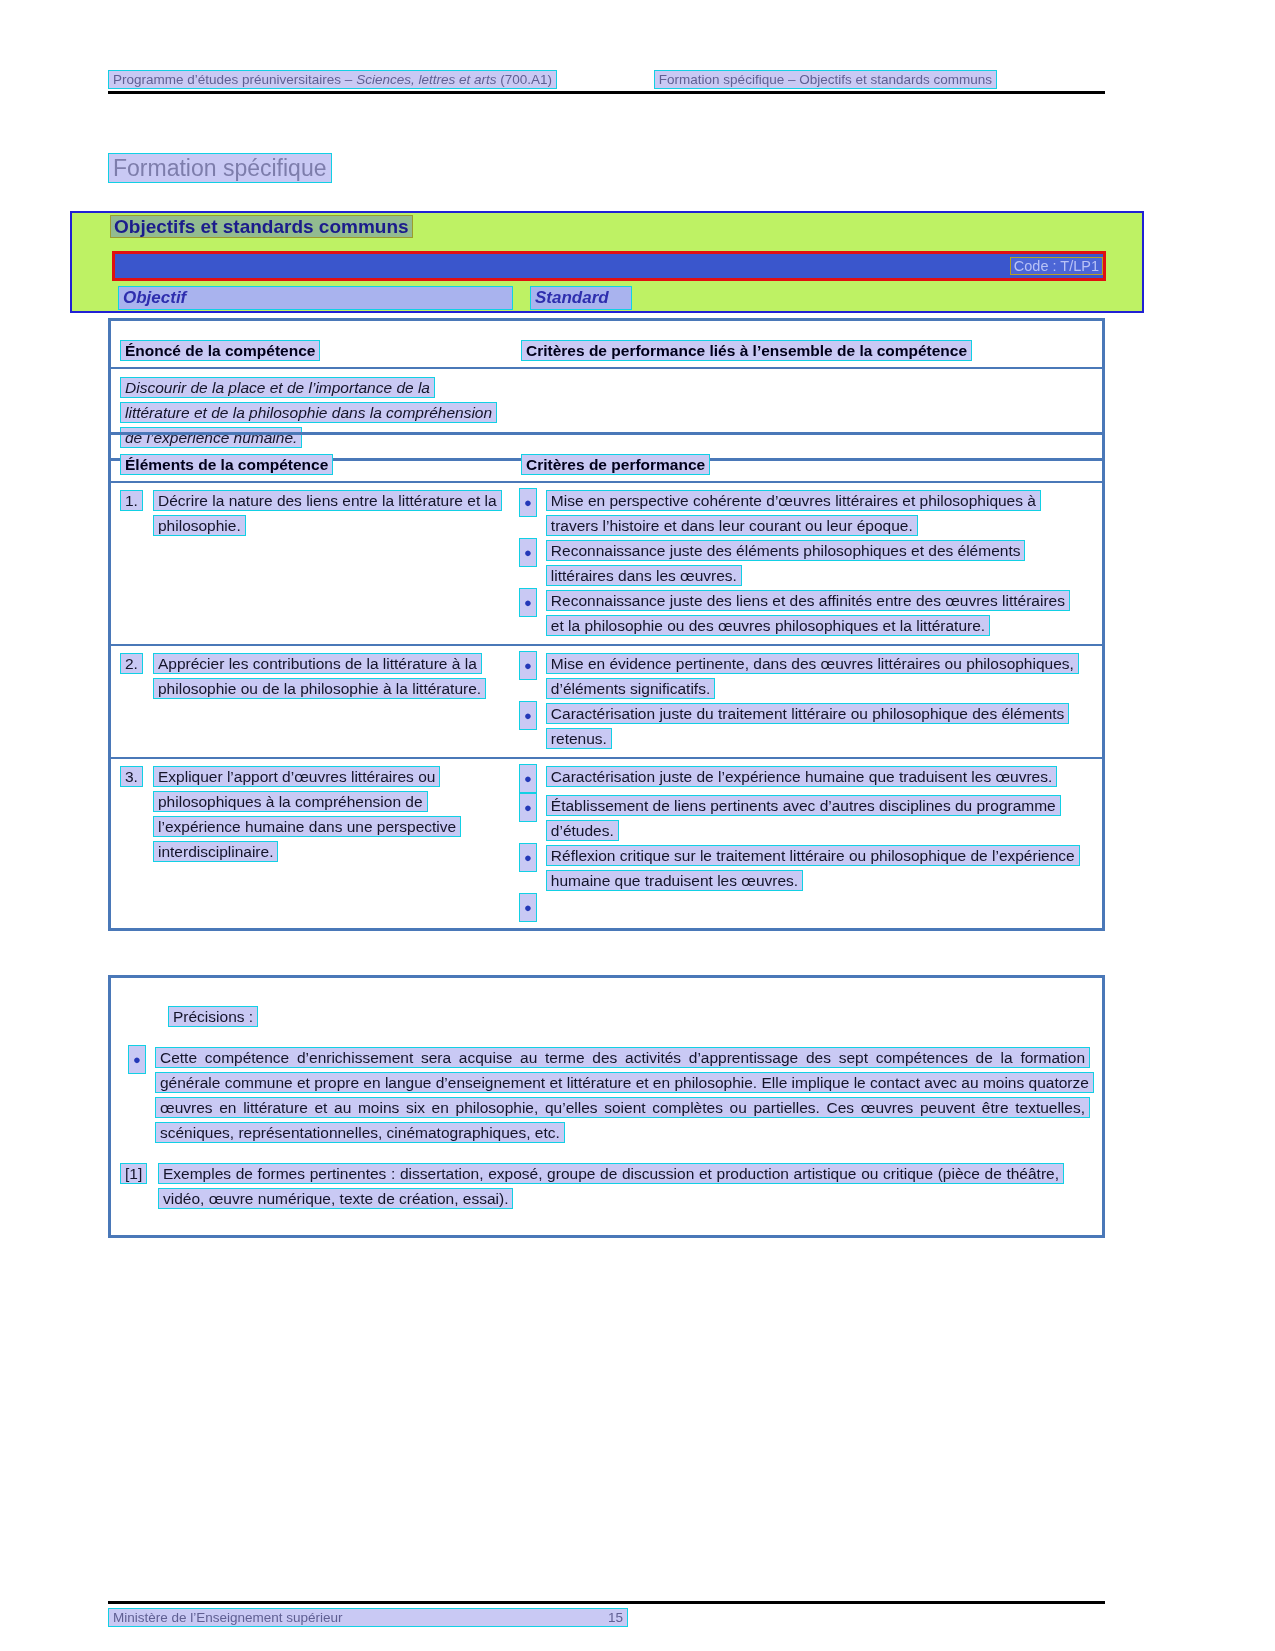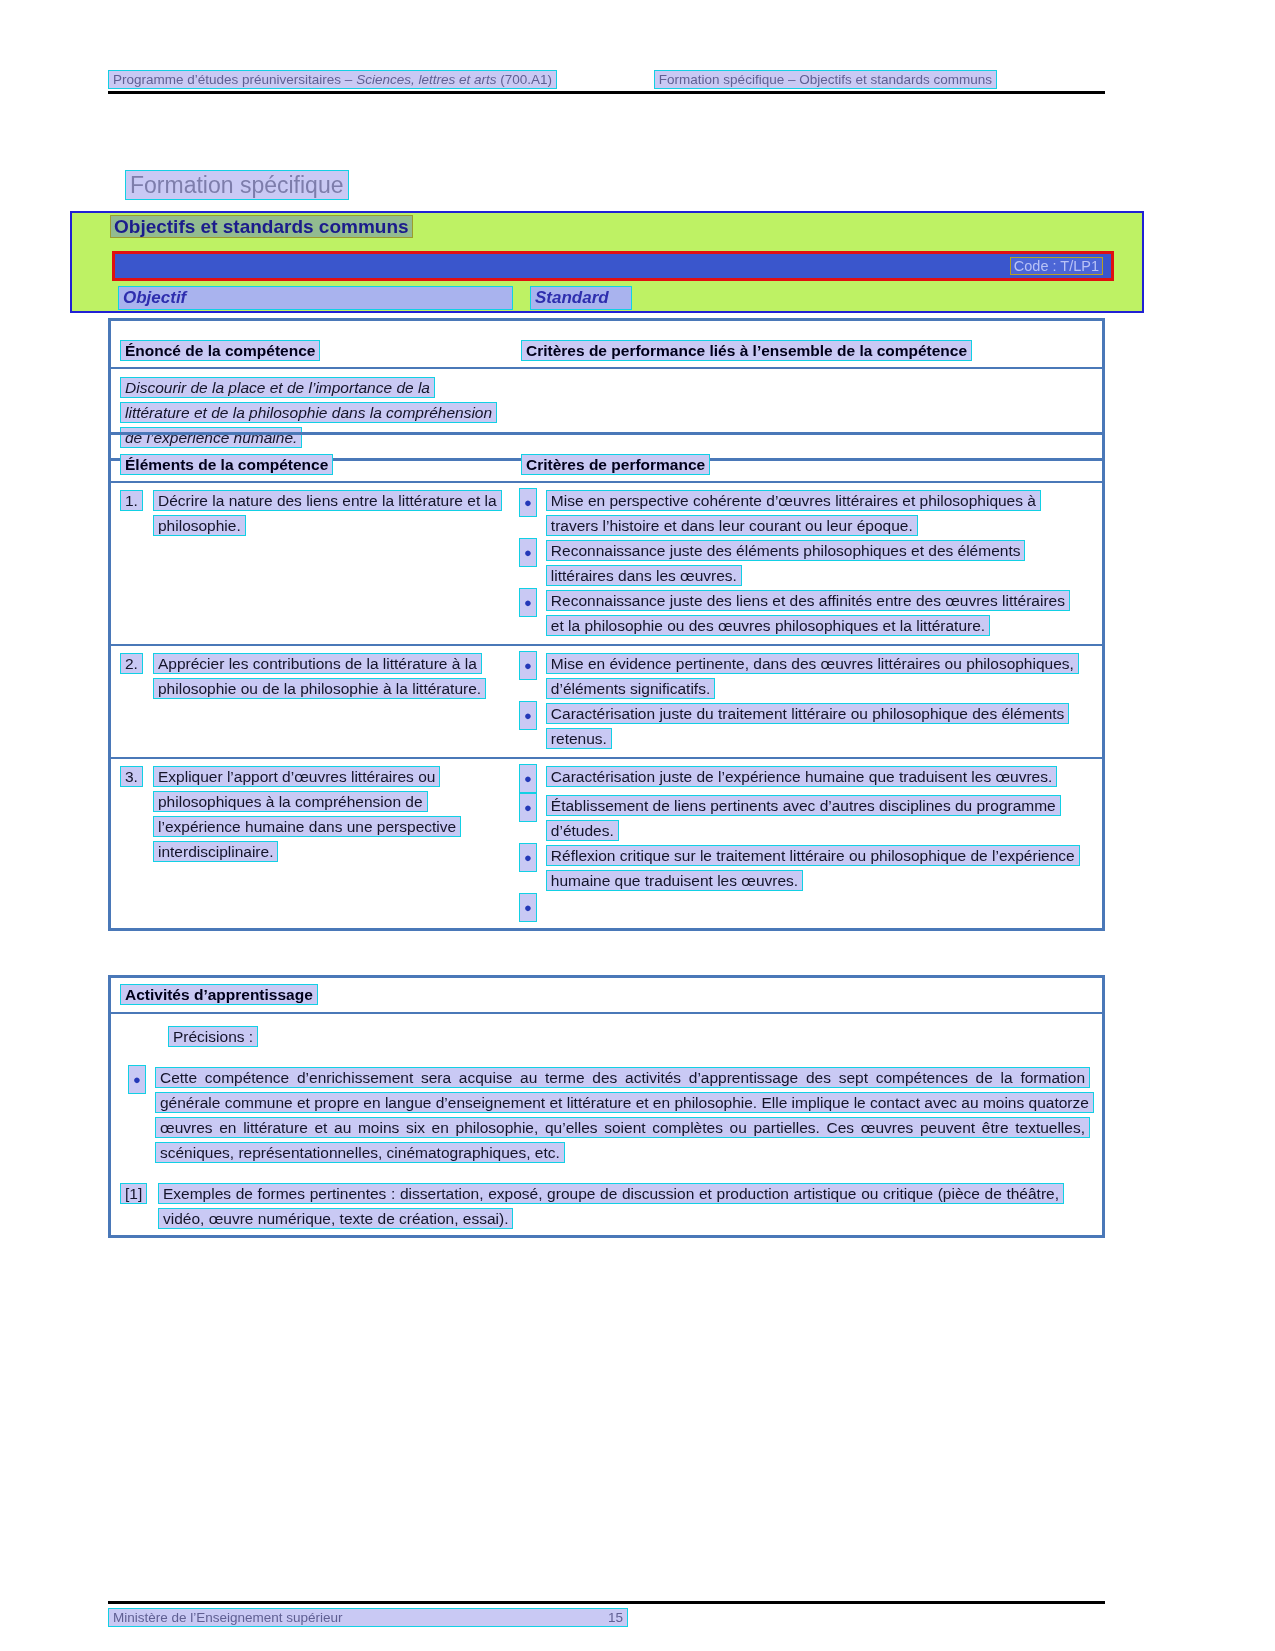--- a/index.html
+++ b/index.html
@@ -33,42 +33,42 @@
   .bottom-rule { top:1601px; height:3px; }
   .doc-footer {
     position:absolute; left:108px; top:1608px;
     font-size:13.5px; color:#5f5f92;
   }
   .footer-box { display:inline-flex; width:510px; justify-content:space-between; }
 
   
   .doc-title {
     position:absolute; left:108px; top:155px;
-    font-size:23px; font-weight:normal; color:#7d7dab; margin:17px;
+    font-size:23px; font-weight:normal; color:#7d7dab; margin:0;
   }
 
   
   .blue-box {
     position:absolute; left:70px; top:211px; width:1074px; height:102px;
     background:#bef264; border:2px solid #2121d4; box-sizing:border-box;
   }
   .banner-heading {
     position:absolute; left:38px; top:3px; margin:0;
     font-size:19px; font-weight:bold; color:#1b1b8c;
   }
   .word-hl {
     background:rgba(74,96,216,0.38);
     border:1px solid #9c9c2e;
     padding:0 3px;
   }
   .code-bar {
     position:absolute; left:40px; top:38px; width:988px; height:24px;
     background:#3a56cc; border:3px solid #e01010;
     display:flex; justify-content:flex-end; align-items:center;
-    padding-right:8px; box-sizing:content-box;
+    box-sizing:content-box;
   }
   .code-text {
     font-size:14.5px; color:#b8c2f6;
     background:rgba(120,140,240,0.30);
     border:1px solid #b8a020; padding:0 3px;
   }
   .labels-row { position:absolute; left:46px; top:73px; width:1000px; }
   .label-box {
     display:inline-block;
     background:#a9b3ee; border:1px solid #12d0e4;
@@ -111,21 +111,21 @@
   .crit-item { display:flex; gap:9px; align-items:flex-start; margin:0; }
   .bullet {
     color:#2438b8; font-size:13px; line-height:25px;
     flex:0 0 auto;
   }
   .crit-text { flex:1 1 auto; }
 
   
   .act-header { border-bottom:2px solid #4a78b8; padding:4px 0 5px 9px; }
   .act-body { padding:8px 10px 8px 9px; }
-  .precisions { display:inline-block; margin-top:2px;padding-left:48px; }
+  .precisions { display:inline-block; margin-top:18px;padding-left:48px; }
   .act-para {
     position:relative; margin-top:16px;
     padding-left:35px; padding-right:2px;
     text-align:justify;
   }
   .act-para .bullet { position:absolute; left:8px; top:0; }
   .foot-para {
     position:relative; margin-top:16px;
     padding-left:38px; padding-right:28px;
     text-align:justify;
@@ -231,23 +231,20 @@
             <span class="crit-text"><span class="hl">Réflexion critique sur le traitement littéraire ou philosophique de l’expérience humaine que traduisent les œuvres.</span></span>
           </p>
         <p class="crit-item">
             <span class="bullet hl">●</span>
           </p>
       </div>
     </div>
   </section>
 
   <section class="tbl t-activ">
-    <div class="act-header">
-      <span class="hl hl-bold">Activités d’apprentissage</span>
-    </div>
     <div class="act-body">
       <span class="precisions"><span class="hl">Précisions :</span></span>
       <div class="act-para">
         <span class="bullet hl">●</span>
         <span class="hl">Cette compétence d’enrichissement sera acquise au terme des activités d’apprentissage des sept compétences de la formation générale commune et propre en langue d’enseignement et littérature et en philosophie. Elle implique le contact avec au moins quatorze œuvres en littérature et au moins six en philosophie, qu’elles soient complètes ou partielles. Ces œuvres peuvent être textuelles, scéniques, représentationnelles, cinématographiques, etc.</span>
       </div>
       <div class="foot-para">
         <span class="foot-marker"><span class="hl">[1]</span></span>
         <span class="hl">Exemples de formes pertinentes : dissertation, exposé, groupe de discussion et production artistique ou critique (pièce de théâtre, vidéo, œuvre numérique, texte de création, essai).</span>
       </div>

